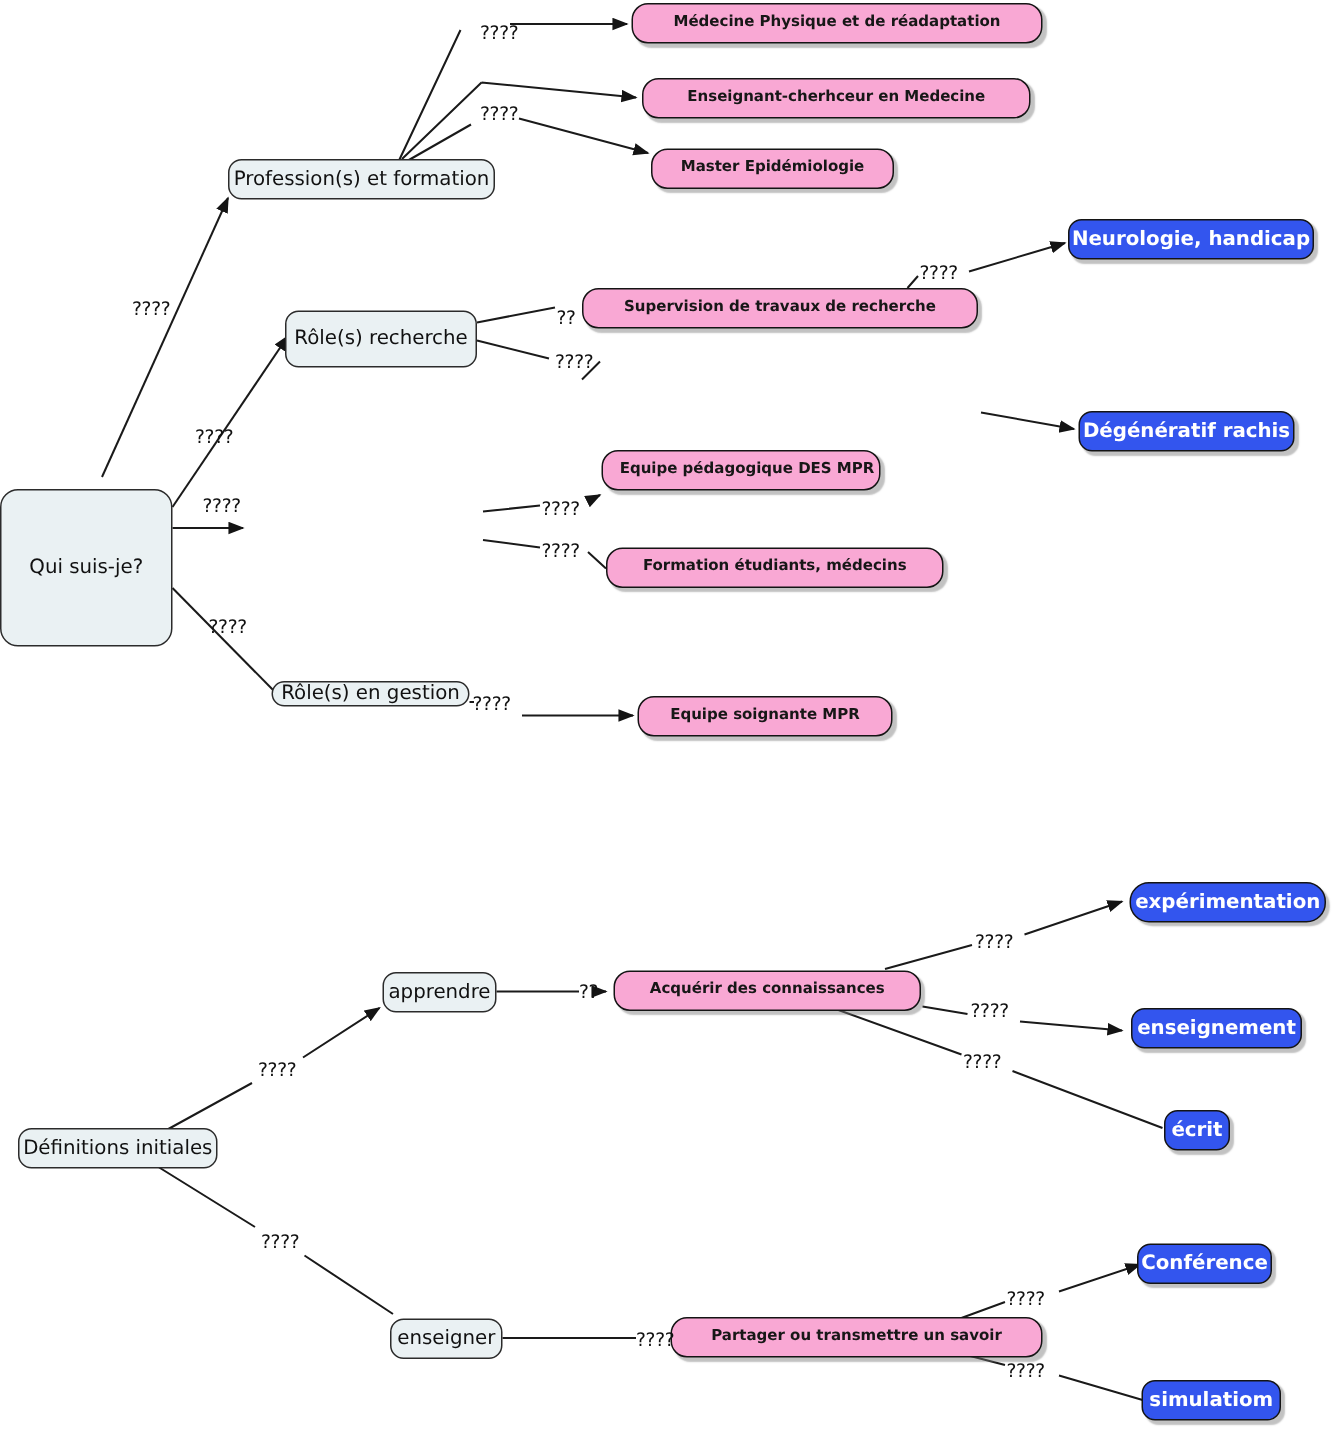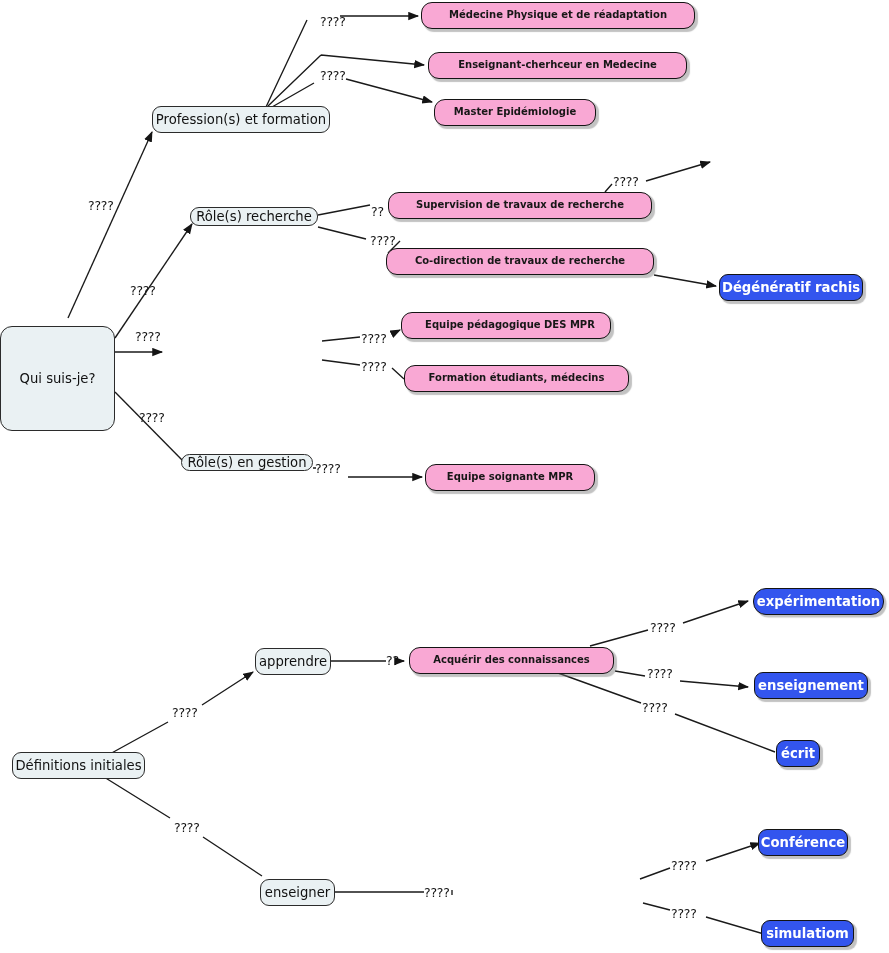--- a/index.html
+++ b/index.html
@@ -130,21 +130,21 @@
   </svg>
 
   <div class="node n-plain root" style="left:0px; top:326px; width:115px; height:105px;text-align:right;">
     <span>Qui suis-je?</span>
   </div>
 
   <div class="node n-plain" style="left:152px; top:106px; width:178px; height:27px;">
     <span>Profession(s) et formation</span>
   </div>
 
-  <div class="node n-plain" style="left:190px; top:207px; width:128px; height:19px;">
+  <div class="node n-plain" style="left:190px; top:207px; width:128px; height:38px;">
     <span>Rôle(s) recherche</span>
   </div>
 
 
   <div class="node n-plain" style="left:181px; top:454px; width:132px; height:17px;">
     <span>Rôle(s) en gestion</span>
   </div>
 
   <div class="node n-orange" style="left:421px; top:2px; width:274px; height:27px;">
     <span>Médecine Physique et de réadaptation</span>
@@ -155,36 +155,36 @@
   </div>
 
   <div class="node n-orange" style="left:434px; top:99px; width:162px; height:27px;">
     <span>Master Epidémiologie</span>
   </div>
 
   <div class="node n-orange" style="left:388px; top:192px; width:264px; height:27px;">
     <span>Supervision de travaux de recherche</span>
   </div>
 
-  <div class="node n-orange" style="left:386px; top:248px; width:268px; height:27px;">
-    <span>Co-direction de travaux de recherche</span>
-  </div>
-
-  <div class="node n-orange" style="left:401px; top:312px; width:210px; height:27px;padding-left:17px;">
+
+  <div class="node n-orange" style="left:401px; top:300px; width:186px; height:27px;padding-left:17px;">
     <span>Equipe pédagogique DES MPR</span>
   </div>
 
   <div class="node n-orange" style="left:404px; top:365px; width:225px; height:27px;">
     <span>Formation étudiants, médecins</span>
   </div>
 
   <div class="node n-orange" style="left:425px; top:464px; width:170px; height:27px;">
     <span>Equipe soignante MPR</span>
   </div>
 
+  <div class="node n-blue" style="left:712px; top:146px; width:164px; height:27px;">
+    <span>Neurologie, handicap</span>
+  </div>
 
   <div class="node n-blue" style="left:719px; top:274px; width:144px; height:27px;">
     <span>Dégénératif rachis</span>
   </div>
 
   <div class="node n-plain" style="left:12px; top:752px; width:133px; height:27px;">
     <span>Définitions initiales</span>
   </div>
 
   <div class="node n-plain" style="left:255px; top:648px; width:76px; height:27px;">
@@ -192,20 +192,23 @@
   </div>
 
   <div class="node n-plain" style="left:260px; top:879px; width:75px; height:27px;">
     <span>enseigner</span>
   </div>
 
   <div class="node n-orange" style="left:409px; top:647px; width:205px; height:27px;">
     <span>Acquérir des connaissances</span>
   </div>
 
+  <div class="node n-orange" style="left:447px; top:878px; width:248px; height:27px;">
+    <span>Partager ou transmettre un savoir</span>
+  </div>
 
   <div class="node n-blue" style="left:753px; top:588px; width:131px; height:27px;border-radius:13px;">
     <span>expérimentation</span>
   </div>
 
   <div class="node n-blue" style="left:754px; top:672px; width:114px; height:27px;align-items:center;">
     <span>enseignement</span>
   </div>
 
   <div class="node n-blue" style="left:776px; top:740px; width:44px; height:27px;">

